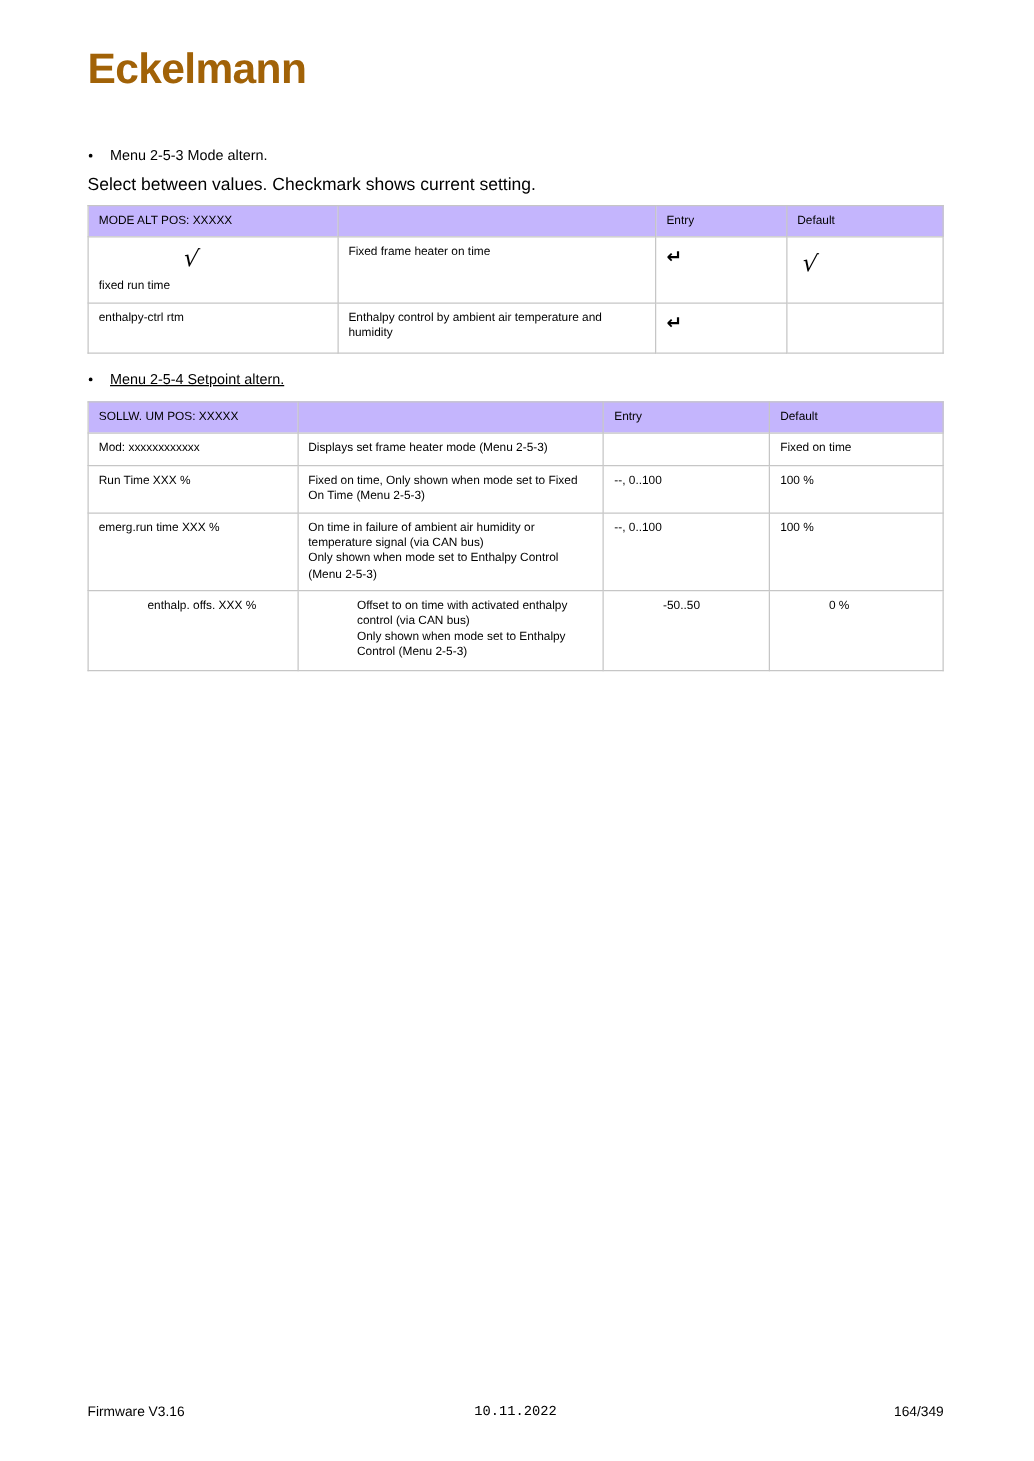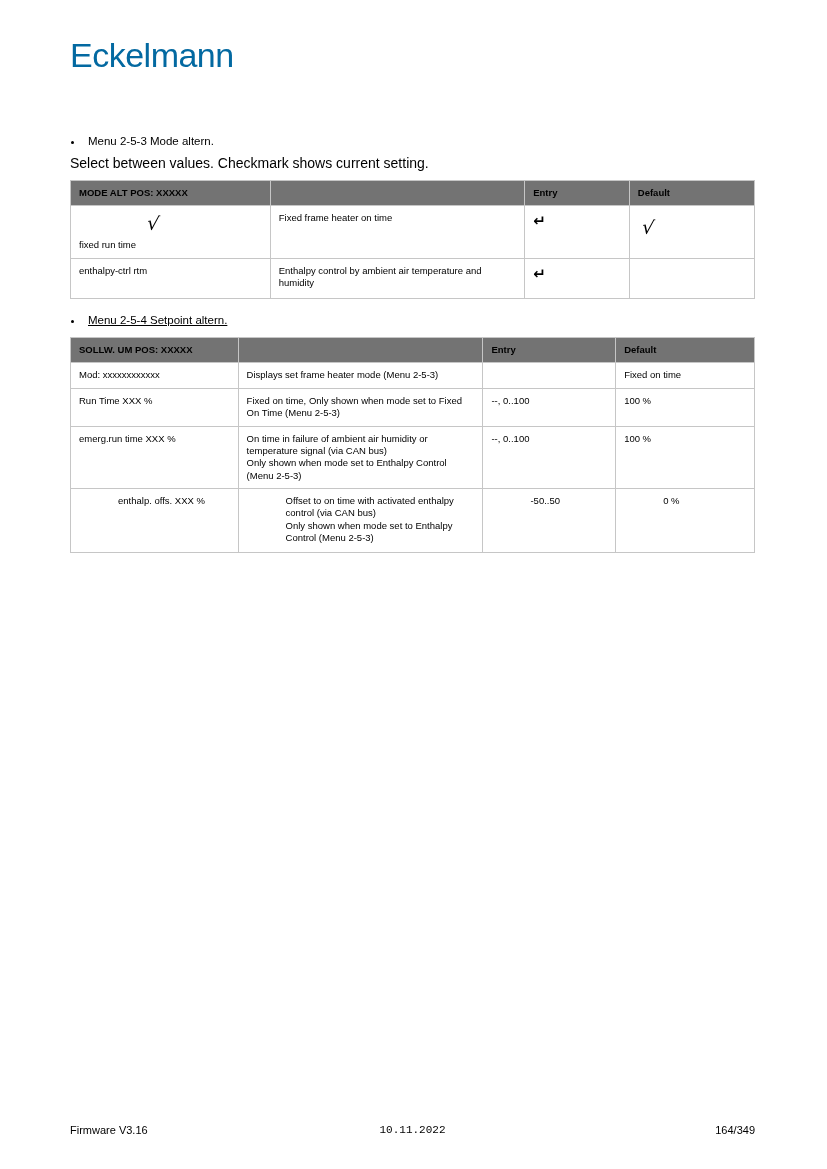--- a/index.html
+++ b/index.html
@@ -8,28 +8,28 @@
     width: 827px; height: 1169px;
     position: relative;
     font-family: "Liberation Sans", sans-serif;
     color: #000;
     overflow: hidden;
   }
   .content { padding: 38px 72px 0 70px; }
 
   .logo {
     font-size: 34px;
-    font-weight: 400;
-    color: #0369a1;
+    font-weight: 700;
+    color: #a16207;
     letter-spacing: -0.5px;
     line-height: 1.05;
   }
 
   ul.bullets {
-    margin-top: 60px;
+    margin-top: 44px;
     padding-left: 14px;
     list-style: disc outside;
   }
   ul.bullets.second { margin-top: 14px; text-decoration: underline; }
   ul.bullets li {
     font-size: 11.5px;
     line-height: 1.3;
     padding-left: 4px;
   }
 
@@ -46,22 +46,22 @@
   }
   th, td {
     border: 1px solid #c6c6c6;
     font-size: 9.5px;
     line-height: 1.3;
     text-align: left;
     vertical-align: top;
     padding: 6px 8px;
   }
   th {
-    background: #737373;
-    font-weight: 700;
+    background: #c4b5fd;
+    font-weight: 400;
   }
   td.desc, td.val { white-space: pre-line; }
 
   
   .t1 .c0 { width: 29.2%; }
   .t1 .c1 { width: 37.2%; }
   .t1 .c2 { width: 15.3%; }
   .t1 .c3 { width: 18.3%; }
   .t1 tr.r0 td { height: 46px; }
   .t1 tr.r1 td { height: 40px; margin-top: 20px; }

